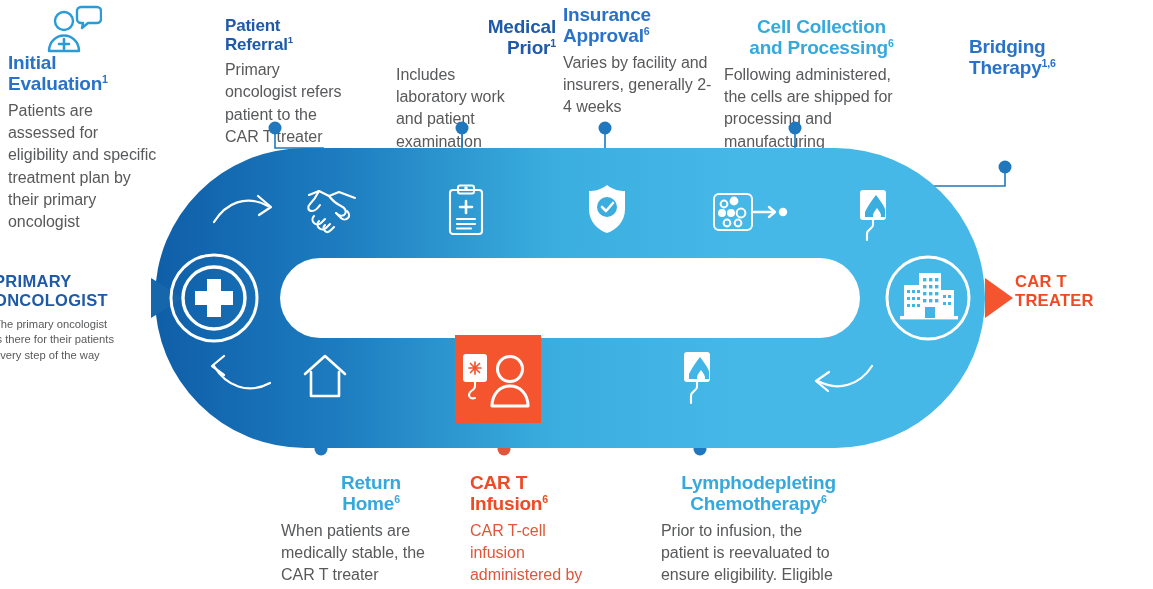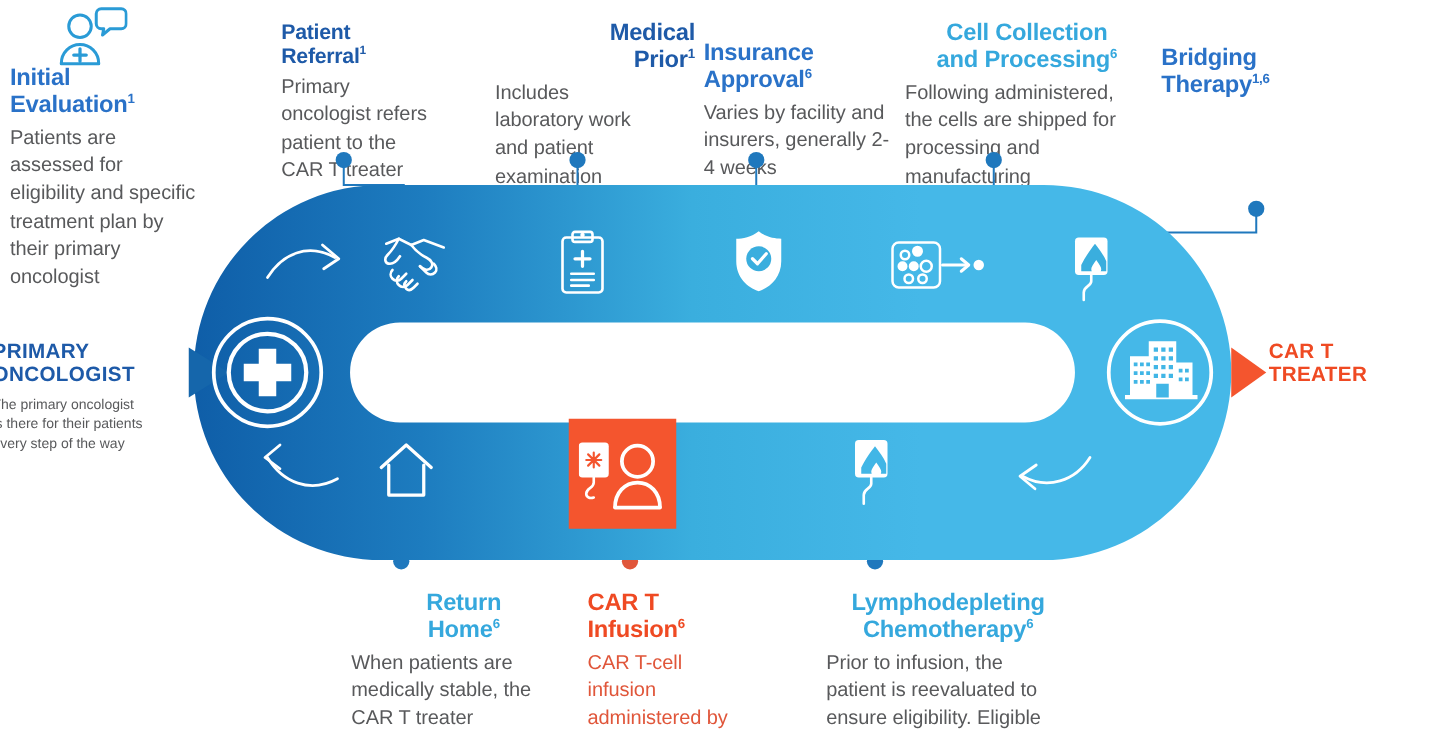--- a/index.html
+++ b/index.html
@@ -86,38 +86,38 @@
   </div>
 
   <div class="abs" style="left:396px;top:16px;width:160px;">
     <div class="node-title t-dark" style="font-size:19px;text-align:right;">
       <span>Medical</span><br>
       <span>Prior</span><sup>1</sup>
     </div>
     <p class="node-desc" style="width:120px;">Includes laboratory work and patient examination</p>
   </div>
 
-  <div class="abs" style="left:563px;top:32px;width:175px;">
+  <div class="abs" style="left:563px;top:4px;width:175px;">
     <div class="node-title t-mid" style="font-size:19px;">
       <span>Insurance</span><br>
       <span>Approval</span><sup>6</sup>
     </div>
     <p class="node-desc" style="width:150px;">Varies by facility and insurers, generally 2-4 weeks</p>
   </div>
 
   <div class="abs" style="left:724px;top:16px;width:195px;">
     <div class="node-title t-light" style="font-size:19px;">
       <span>Cell Collection</span><br>
       <span>and Processing</span><sup>6</sup>
     </div>
     <p class="node-desc" style="width:178px;">Following administered, the cells are shipped for processing and manufacturing</p>
   </div>
 
   <div class="abs" style="left:929px;top:36px;width:175px;">
-    <div class="node-title t-mid" style="font-size:19px;">
+    <div class="node-title t-mid" style="font-size:19px;margin-left:40px;">
       <span>Bridging</span><br>
       <span>Therapy</span><sup>1,6</sup>
     </div>
   </div>
 
   <div class="abs" style="left:281px;top:472px;width:180px;">
     <div class="node-title t-light" style="font-size:19px;">
       <span>Return</span><br>
       <span>Home</span><sup>6</sup>
     </div>

